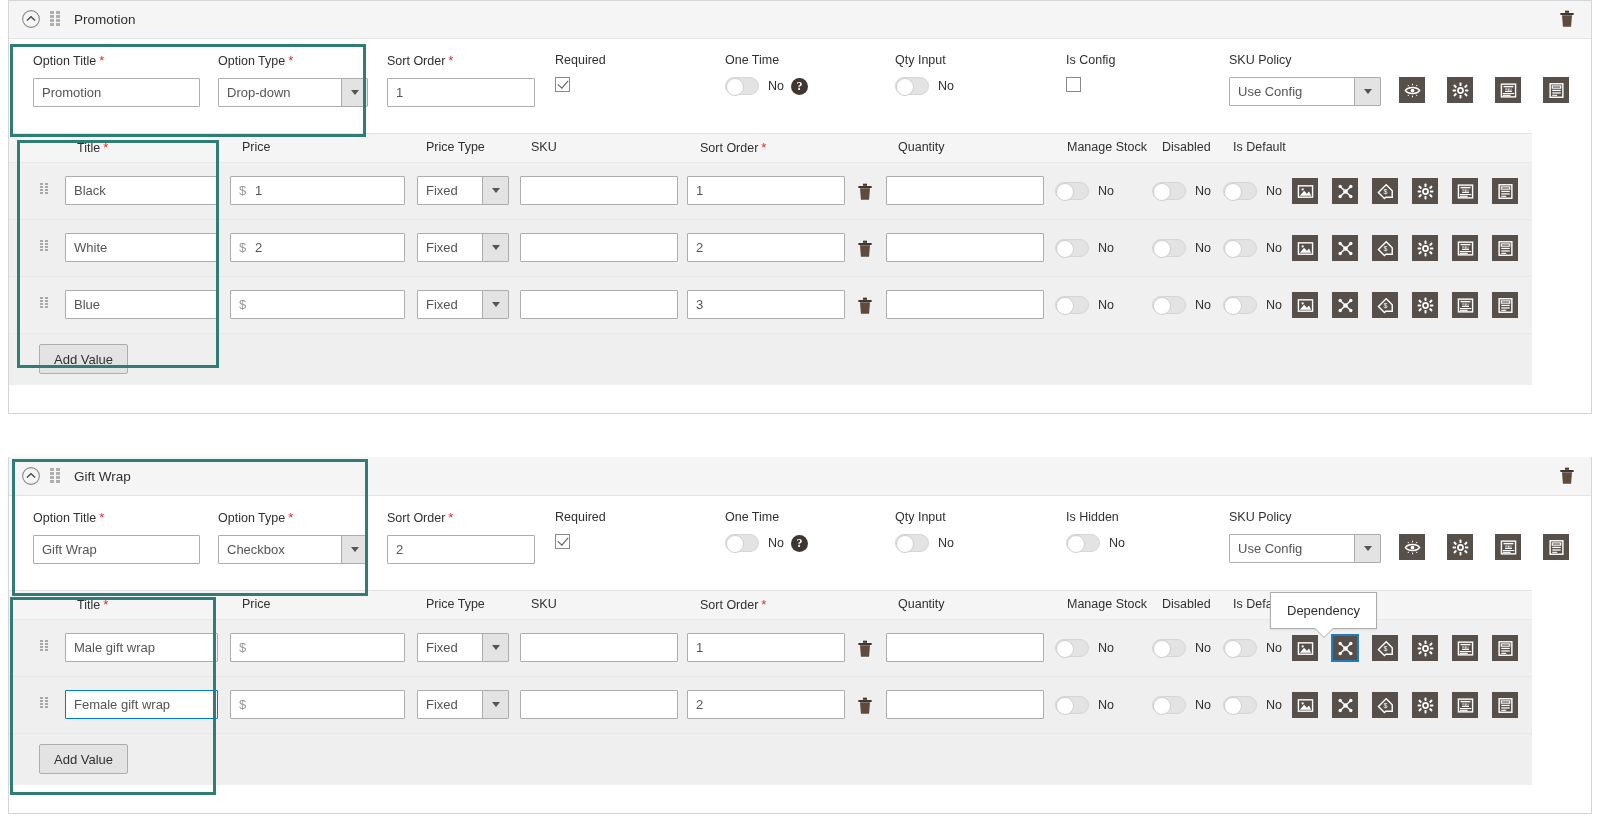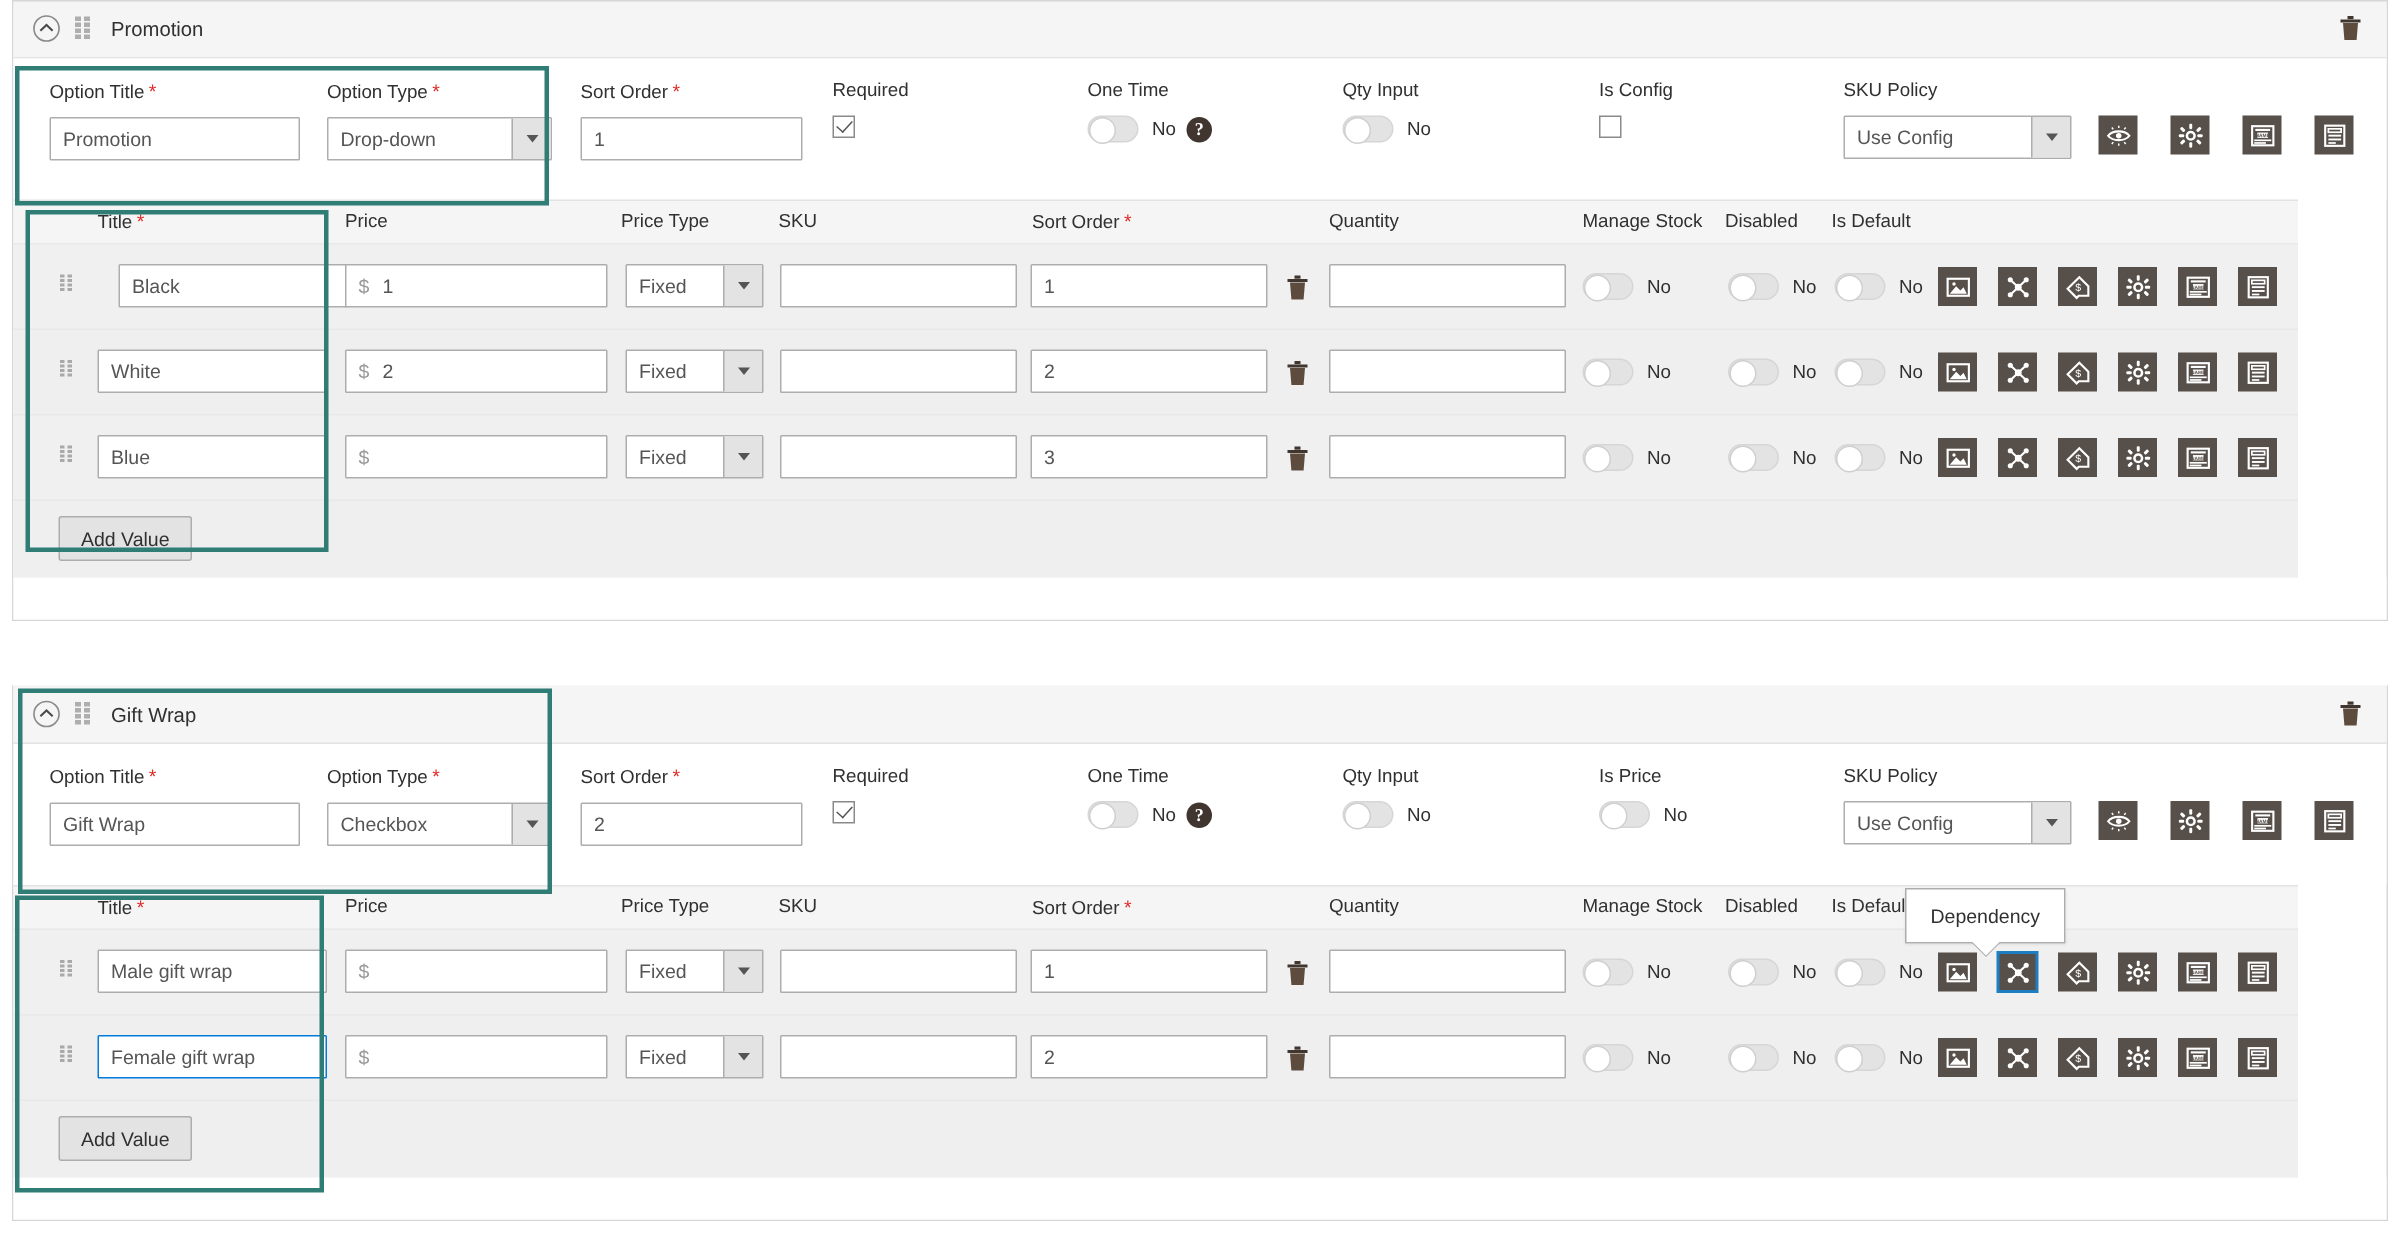--- a/index.html
+++ b/index.html
@@ -89,21 +89,21 @@
   .ibtn {
     width:26px; height:26px; background:#564f4a; display:inline-flex; align-items:center; justify-content:center;
     cursor:pointer; vertical-align:middle;
   }
   .ibtn.sel { outline:2px solid #1f7ec2; outline-offset:-1px; }
   .ibtn svg { display:block; }
 
   
   .vals { position:relative; width:1523px; background:#f5f5f5; border-top:1px solid #e3e3e3; }
   .vals-head { position:relative; height:28px; }
-  .vhl { position:absolute; top:6px; font-size:12.5px; color:#303030; white-space:nowrap; }
+  .vhl { position:absolute; top:6px; font-size:12.5px; color:#303030; white-space:nowrap;margin-left:12px; }
   .vrow { position:relative; height:57px; border-top:1px solid #e8e8e8; background:#f0f0f0; }
   .vrow:nth-child(odd) { background:#efefef; }
   .vcell { position:absolute; top:13px; }
   .row-drag {
     width:9px; height:14px; display:grid; grid-template-columns:repeat(2,3px); grid-template-rows:repeat(4,2px);
     gap:1px 2px; cursor:move;
   }
   .row-drag i { background:#a9a9a9; display:block; }
   .price-wrap { position:relative; }
   .price-wrap .cur {
@@ -252,21 +252,21 @@
               <i></i>
               <i></i>
               <i></i>
               <i></i>
               <i></i>
               <i></i>
               <i></i>
               <i></i>
             </span>
           </div>
-          <div class="vcell" style="left: 70px;"><input class="txt-input" value="Black" style="width: 153px;"></div>
+          <div class="vcell" style="left: 56px;"><input class="txt-input" value="Black" style="width: 153px;"></div>
           <div class="vcell" style="left: 221px;">
             <div class="price-wrap"><span class="cur">$</span><input class="txt-input" value="1" style="width: 175px;"></div>
           </div>
           <div class="vcell" style="left: 408px;"><div class="sel-wrap"><select style="width: 92px;"><option>Fixed</option><option>Percent</option></select><span class="sel-arrow"></span></div></div>
           <div class="vcell" style="left: 511px;"><input class="txt-input" value="" style="width: 158px;"></div>
           <div class="vcell" style="left: 678px;"><input class="txt-input" value="1" style="width: 158px;"></div>
           <div class="vcell" style="left: 848px; top: 20px;"><span class="trash-sm"><svg width="16" height="18" viewBox="0 0 24 26">
                 <rect x="9" y="0.5" width="6" height="3.2" fill="#41362f"></rect>
                 <rect x="2" y="4" width="20" height="3" fill="#41362f"></rect>
                 <path d="M4.5 7.5 h15 l-1.4 17 h-12.2 Z" fill="#5d4c3e"></path>
@@ -588,21 +588,21 @@
           </div>
         </div>
         <div class="fld" style="left: 886px;">
           <div class="fld-label"><span>Qty Input</span></div>
           <div class="toggle-wrap">
             <span class="toggle"></span>
             <span class="toggle-lbl">No</span>
           </div>
         </div>
         <div class="fld" style="left: 1057px;">
-          <div class="fld-label"><span>Is Price</span></div>
+          <div class="fld-label"><span>Is Hidden</span></div>
           <div class="toggle-wrap">
             <span class="toggle"></span>
             <span class="toggle-lbl">No</span>
           </div>
         </div>
         <div class="fld" style="left: 1220px;"><div class="fld-label"><span>SKU Policy</span></div><div class="sel-wrap"><select style="width: 152px;"><option>Use Config</option><option>Parent SKU</option><option>Option SKU</option></select><span class="sel-arrow"></span></div></div>
         <div class="fld" style="left: 1390px; top: 38px;"><span class="ibtn" style="margin-right: 22px;">
             <svg width="17" height="17" viewBox="0 0 24 24">
               <path d="M2 12 C6 6.5 18 6.5 22 12 C18 17.5 6 17.5 2 12 Z" fill="none" stroke="#fff" stroke-width="2"></path>
               <circle cx="12" cy="12" r="2.6" fill="#fff"></circle>

